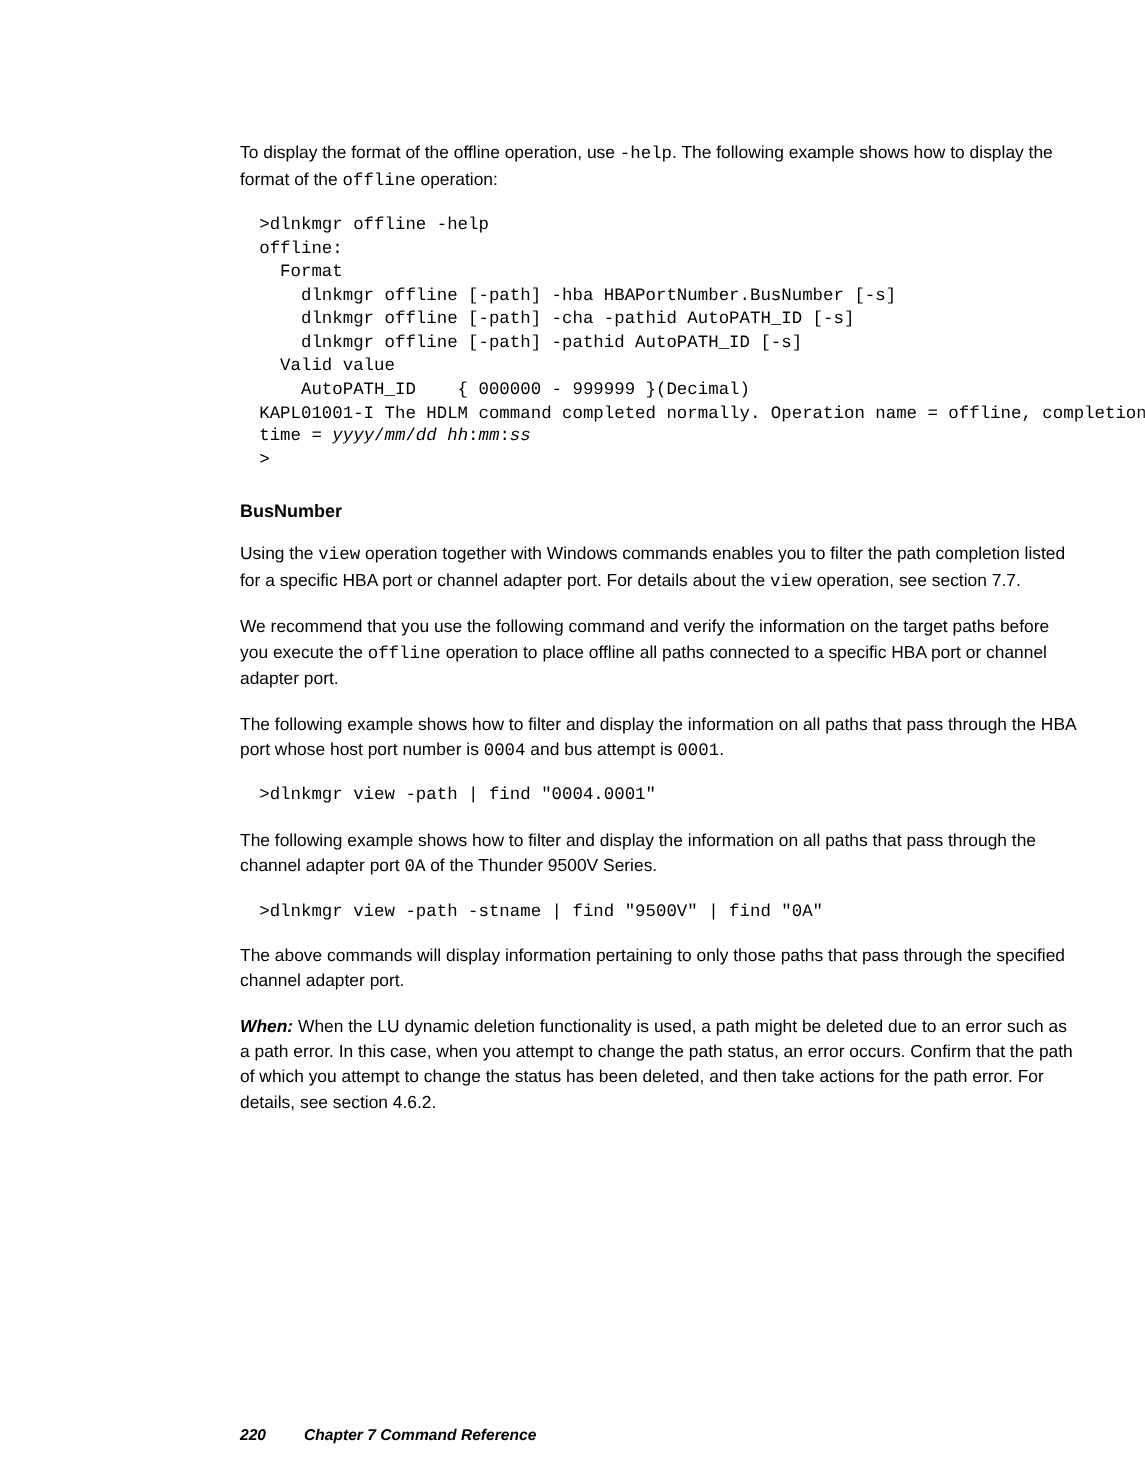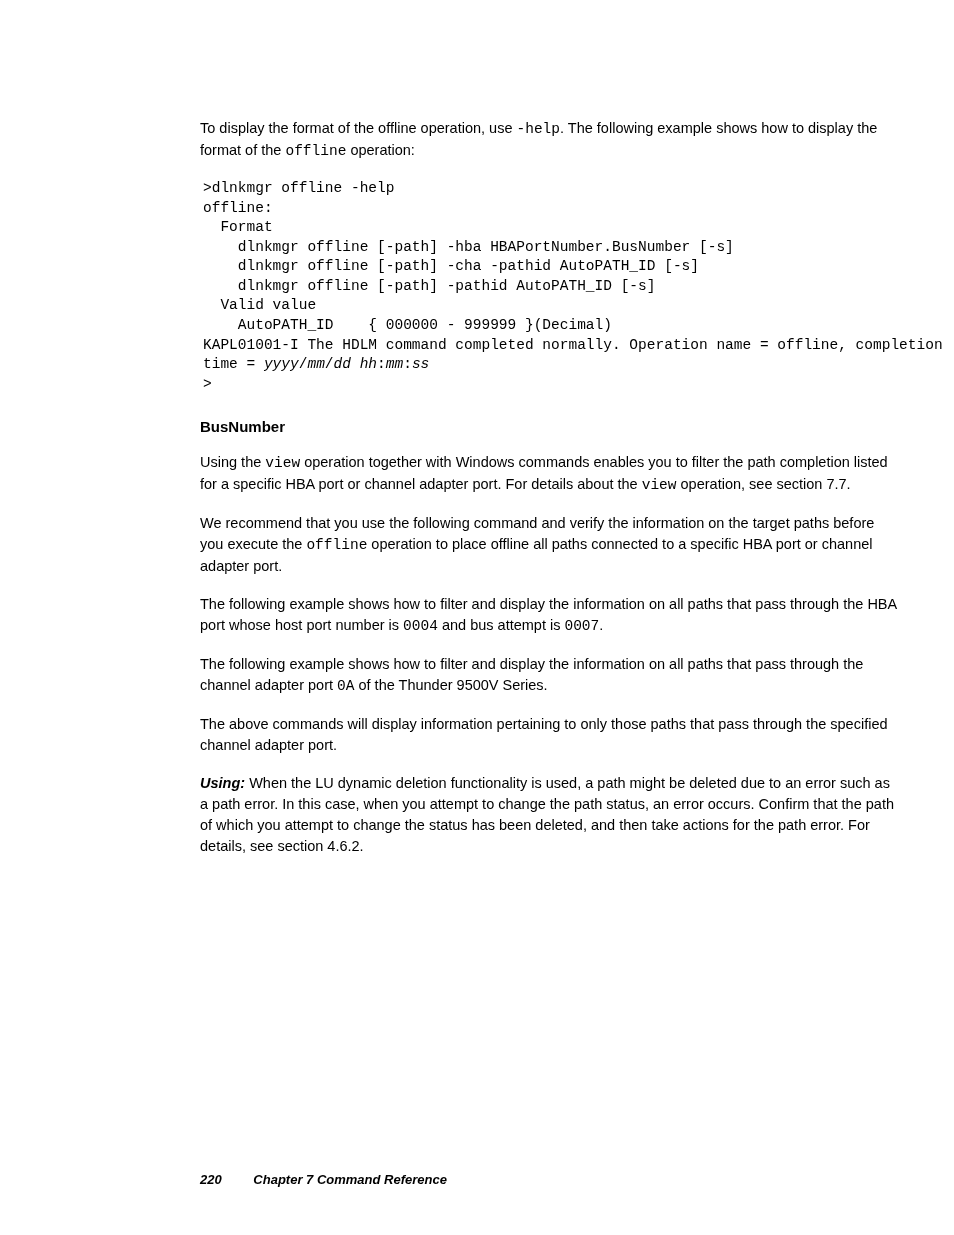--- a/index.html
+++ b/index.html
@@ -19,36 +19,36 @@
     position: relative;
   }
   p {
     margin: 0 0 17px 0;
   }
   .code, pre {
     font-family: "Courier New", Courier, monospace;
     font-size: 14.5px;
   }
   pre {
-    margin: 0 0 17px 3px;
+    margin: 0 0 17px 16px;
     white-space: pre;
     line-height: 1.35;
   }
   pre .i { font-style: italic; }
   h3 {
     font-family: Verdana, Geneva, sans-serif;
     font-weight: bold;
     font-size: 15px;
     margin: 22px 0 14px 0;
   }
   .note-label { font-style: italic; font-weight: bold; }
   .footer {
     position: absolute;
     left: 200px;
-    bottom: 45px;
+    bottom: 29px;
     font-size: 13px;
   }
   .footer .pn { font-weight: bold; font-style: italic; margin-right: 28px; }
   .footer .ch { font-weight: bold; font-style: italic; }
 </style>
 </head>
 <body>
 
 <div class="page">
 
@@ -72,34 +72,36 @@
 
   <p>
     <span>Using the </span><span class="code">view</span><span> operation together with Windows commands enables you to filter the path completion listed for a specific HBA port or channel adapter port. For details about the </span><span class="code">view</span><span> operation, see section 7.7.</span>
   </p>
 
   <p>
     <span>We recommend that you use the following command and verify the information on the target paths before you execute the </span><span class="code">offline</span><span> operation to place offline all paths connected to a specific HBA port or channel adapter port.</span>
   </p>
 
   <p>
-    <span>The following example shows how to filter and display the information on all paths that pass through the HBA port whose host port number is </span><span class="code">0004</span><span> and bus attempt is </span><span class="code">0007</span><span>.</span>
+    <span>The following example shows how to filter and display the information on all paths that pass through the HBA port whose host port number is </span><span class="code">0004</span><span> and bus attempt is </span><span class="code">0001</span><span>.</span>
   </p>
 
+  <pre>&gt;dlnkmgr view -path | find "0004.0001"</pre>
 
 
   <p>
     <span>The following example shows how to filter and display the information on all paths that pass through the channel adapter port </span><span class="code">0A</span><span> of the Thunder 9500V Series.</span>
   </p>
 
+  <pre>&gt;dlnkmgr view -path -stname | find "9500V" | find "0A"</pre>
 
   <p>The above commands will display information pertaining to only those paths that pass through the specified channel adapter port.</p>
 
   <p>
-    <span class="note-label">Using:</span><span> When the LU dynamic deletion functionality is used, a path might be deleted due to an error such as a path error. In this case, when you attempt to change the path status, an error occurs. Confirm that the path of which you attempt to change the status has been deleted, and then take actions for the path error. For details, see section 4.6.2.</span>
+    <span class="note-label">When:</span><span> When the LU dynamic deletion functionality is used, a path might be deleted due to an error such as a path error. In this case, when you attempt to change the path status, an error occurs. Confirm that the path of which you attempt to change the status has been deleted, and then take actions for the path error. For details, see section 4.6.2.</span>
   </p>
 
   <div class="footer">
     <span class="pn">220</span>
     <span class="ch">Chapter 7   Command Reference</span>
   </div>
 
 </div>
 
 </body></html>

